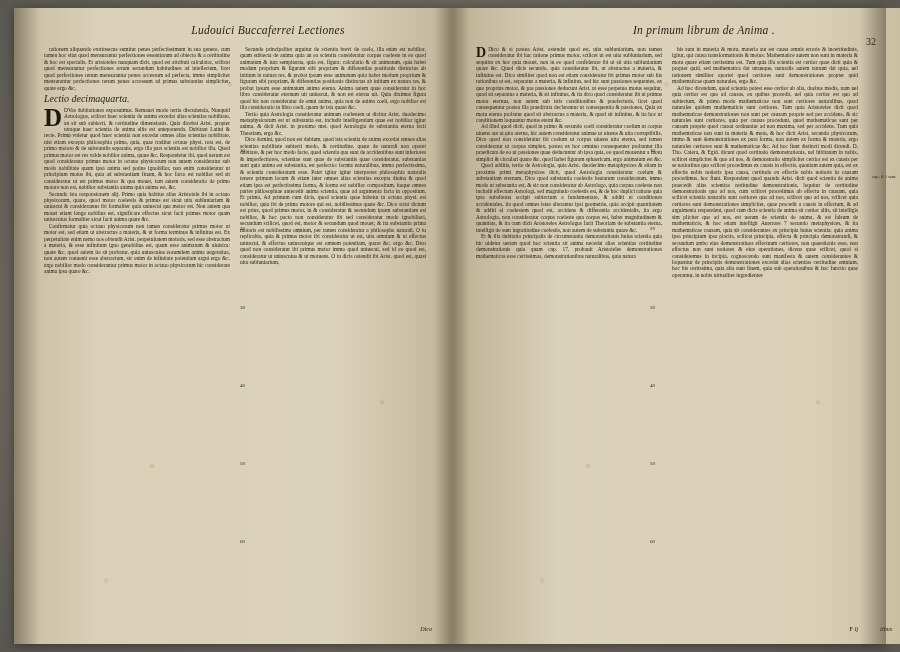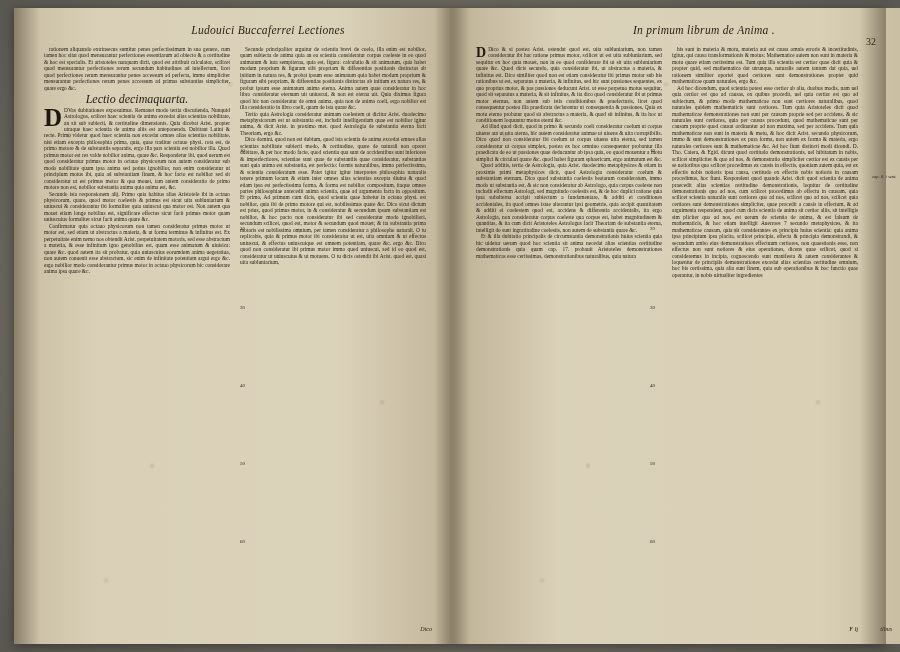--- a/index.html
+++ b/index.html
@@ -75,21 +75,21 @@
     position:relative;width:186px;
     font-size:5.4px;line-height:6.45px;
     color:#221b12;
     text-align:justify;
     hyphens:auto;
     overflow:hidden;
   }
   .col p{margin:0 0 0 0;text-indent:5px;}
   .col p.noind{text-indent:0;}
   .sechead{
-    display:block;text-align:center;font-style:italic;font-size:12px;
+    display:block;font-style:italic;font-size:10px;
     margin:5px 0 4px 0;color:#241d13;
   }
   .dropcap{
     float:left;font-size:25px;line-height:20px;margin:1px 2px 0 0;
     font-weight:bold;color:#1f1810;
   }
   .bigcap{
     float:left;font-size:14px;line-height:11px;margin:1px 2px 0 0;
     font-weight:bold;color:#1f1810;
   }

